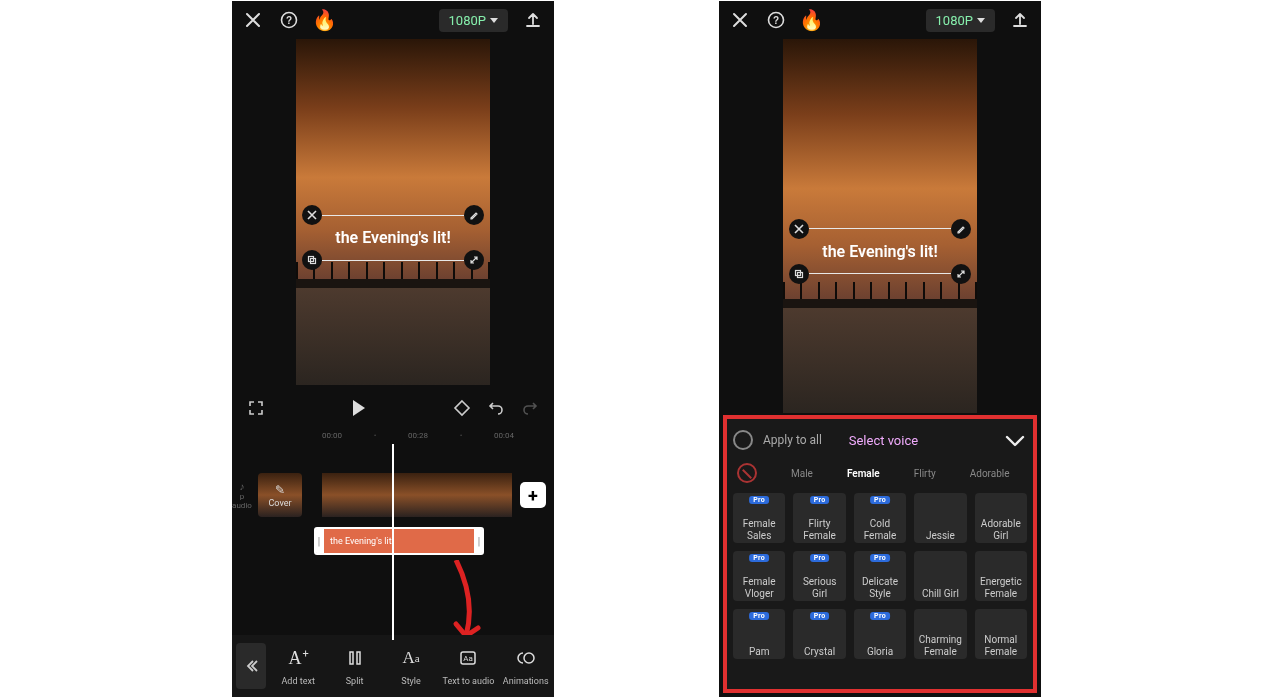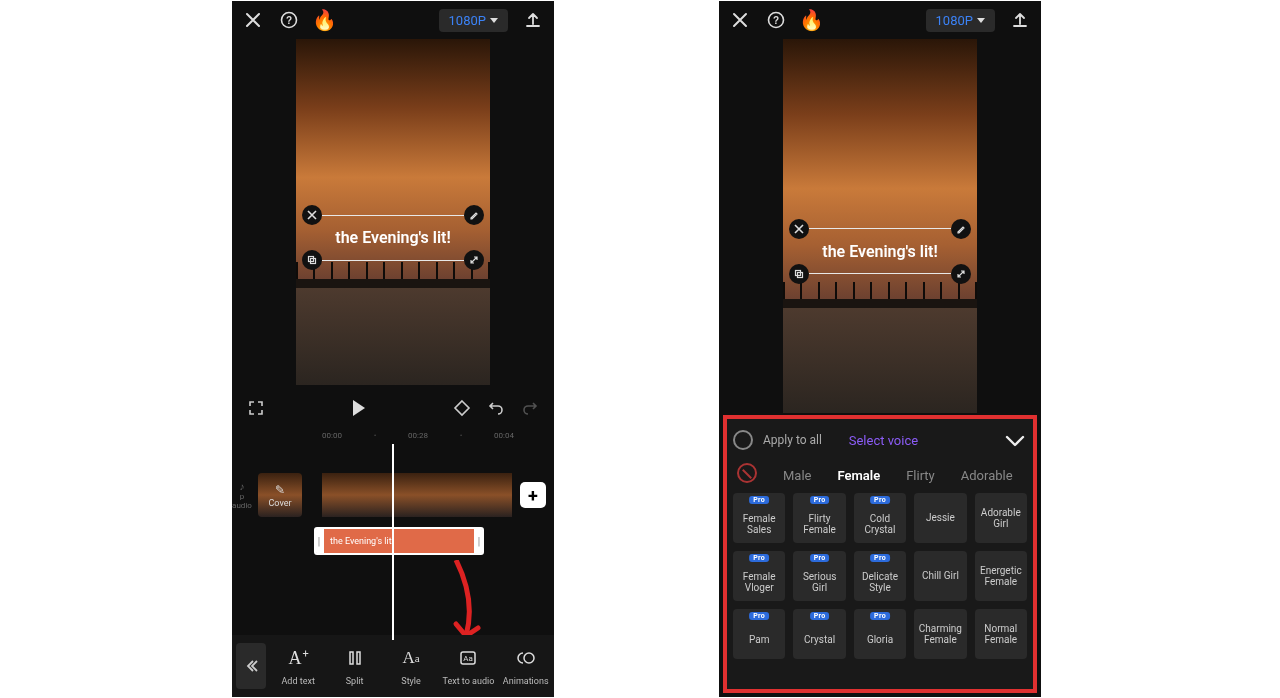--- a/index.html
+++ b/index.html
@@ -37,21 +37,21 @@
     display: flex; align-items: center; justify-content: center;
     color: #ddd;
     font-size: 18px;
   }
   .flame { color: #ff5a33; font-size: 20px; }
   .res-pill {
     background: #2a2a2a;
     border-radius: 4px;
     padding: 4px 10px;
     font-size: 13px;
-    color: #3b82f6;
+    color: #86efac;
     display: flex; align-items: center; gap: 4px;
   }
   .res-pill .caret {
     width: 0; height: 0;
     border-left: 4px solid transparent;
     border-right: 4px solid transparent;
     border-top: 5px solid #ddd;
   }
   
   .preview-area {
@@ -262,26 +262,26 @@
   }
   .pb-head {
     display: flex; align-items: center;
     height: 34px;
     font-size: 12px; color: #aaa;
     gap: 10px;
   }
   .pb-head .ring {
     width: 16px; height: 16px; border: 2px solid #888; border-radius: 50%;
   }
-  .pb-head .title { flex:1; text-align:center; color:#8b5cf6; font-size: 13px; }
+  .pb-head .title { flex:1; text-align:center; color:#f0abfc; font-size: 13px; }
   .pb-head .chev { color:#ddd; font-size: 18px; margin-right:2px;}
   .pb-tabs {
-    display: flex; align-items: flex-end; gap: 26px;
+    display: flex; align-items: center; gap: 34px;
     padding: 6px 4px 10px 4px;
-    font-size: 13px;
+    font-size: 10px;
     color: #888;
     overflow: hidden;
   }
   .pb-tabs .ban {
     width: 16px; height: 16px; border: 2px solid #a33; border-radius: 50%;
     position: relative; flex: none;
   }
   .pb-tabs .ban::after {
     content:""; position:absolute; left:2px; right:2px; top:50%; height:2px;
     background:#a33; transform: rotate(45deg);
@@ -290,21 +290,21 @@
   .voice-grid {
     display: grid;
     grid-template-columns: repeat(5, 1fr);
     gap: 8px;
     overflow: hidden;
   }
   .voice {
     background: #2a2a2a;
     border-radius: 4px;
     height: 50px;
-    display: flex; flex-direction: column; align-items: center; justify-content: center;
+    display: flex; flex-direction: column; align-items: center; justify-content: flex-end;
     font-size: 10px;
     color: #ccc;
     text-align: center;
     position: relative;
     padding: 2px;
     box-sizing: border-box;
     line-height: 1.15;
   }
   .pro {
     position: absolute; top: 3px; left: 50%; transform: translateX(-50%);
@@ -656,21 +656,21 @@
           <div class="voice has-pro">
             <div class="pro">Pro</div>
             <span>Female Sales</span>
           </div>
           <div class="voice has-pro">
             <div class="pro">Pro</div>
             <span>Flirty Female</span>
           </div>
           <div class="voice has-pro">
             <div class="pro">Pro</div>
-            <span>Cold Crystal</span>
+            <span>Cold Female</span>
           </div>
           <div class="voice">
             <span>Jessie</span>
           </div>
           <div class="voice">
             <span>Adorable Girl</span>
           </div>
           <div class="voice has-pro">
             <div class="pro">Pro</div>
             <span>Female Vloger</span>

